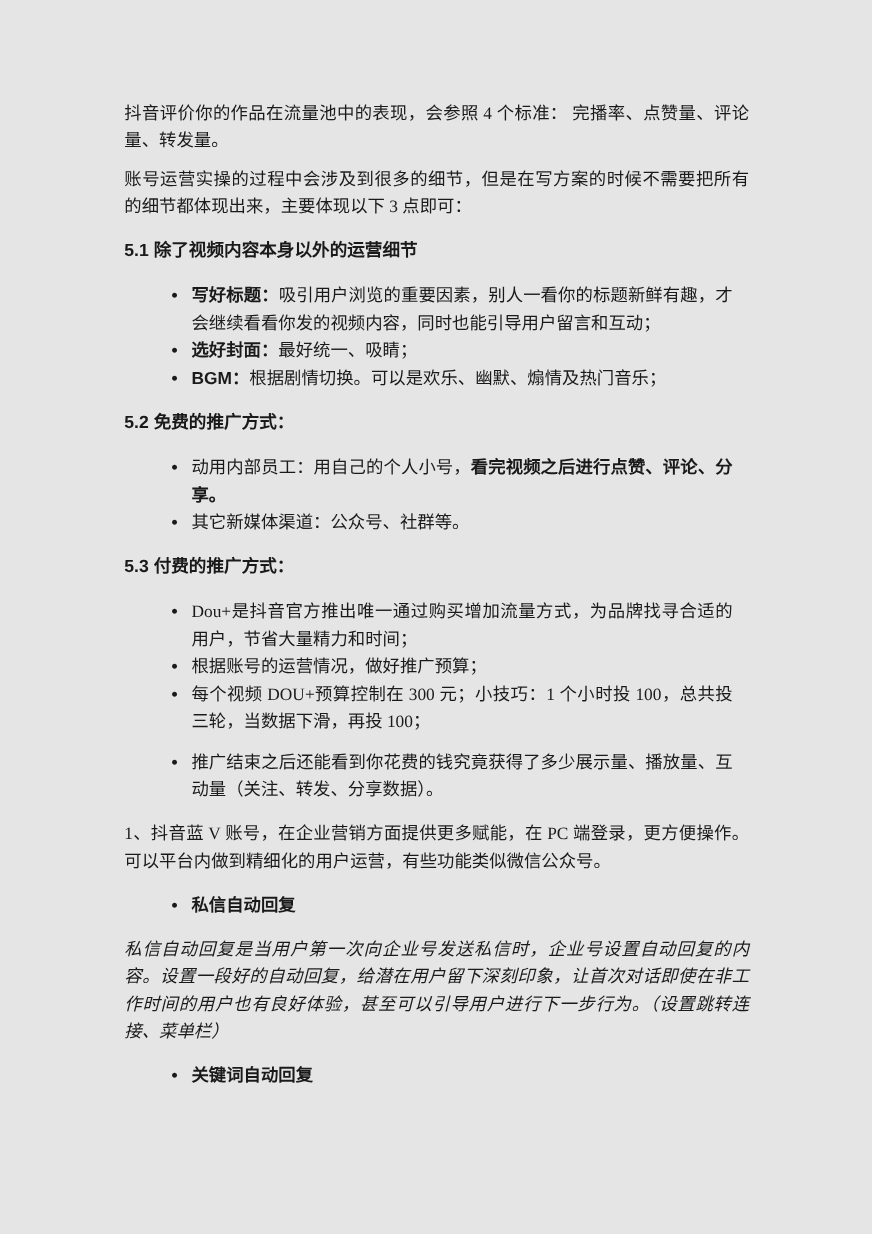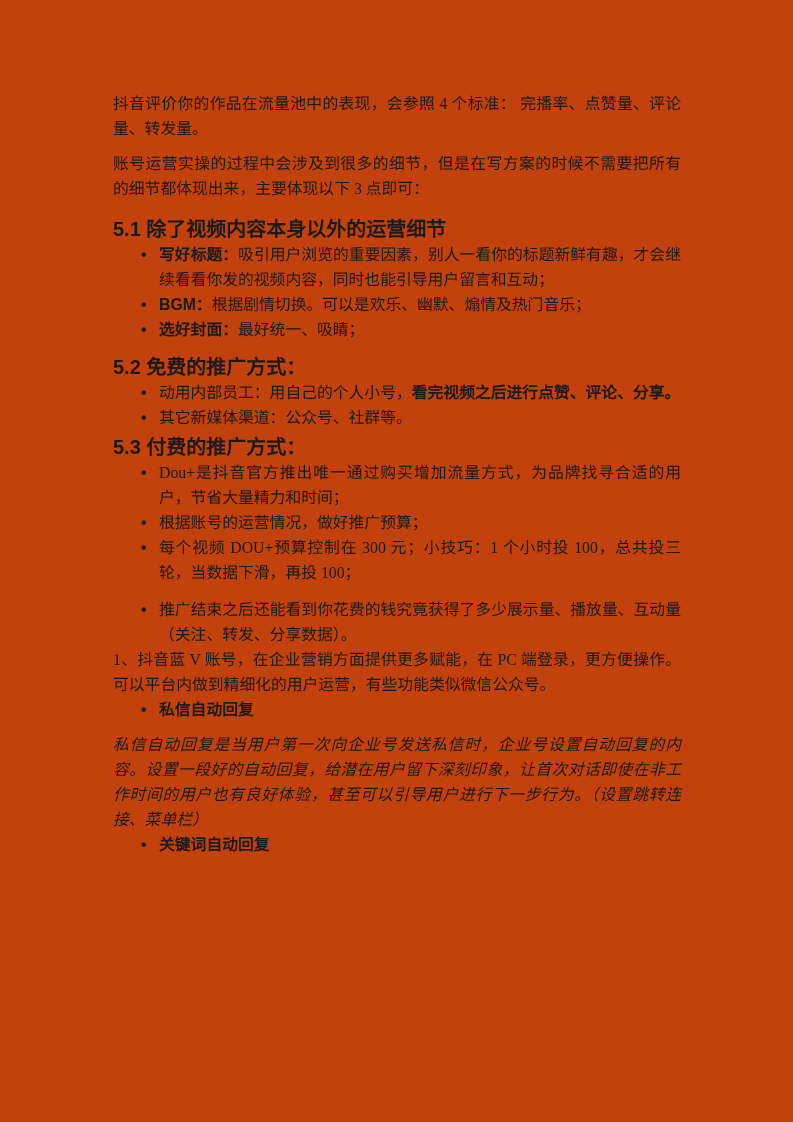--- a/index.html
+++ b/index.html
@@ -4,46 +4,46 @@
 <style>
   html, body {
     margin: 0;
     padding: 0;
     background: #ffffff;
   }
   .page {
     width: 793px;
     height: 1122px;
     box-sizing: border-box;
-    background: #c2410c;
+    background: #e5e5e5;
     padding: 91px 112px 0 113px;
     font-family: "Liberation Serif", serif;
     font-size: 15.8px;
     line-height: 25px;
     color: #1a1a1a;
     text-align: justify;
     overflow: hidden;
   }
   .para {
     margin: 0;
   }
   .sec-heading {
     margin: 0;
     font-family: "Liberation Sans", sans-serif;
     font-weight: 700;
-    font-size: 20px;
+    font-size: 16px;
     line-height: 26px;
     text-align: left;
   }
   .b {
     font-weight: 700;
     font-family: "Liberation Sans", sans-serif;
   }
   ul.bullets {
-    margin: 0;
+    margin: 15px;
     padding: 0;
     list-style: none;
   }
   ul.bullets li {
     position: relative;
     padding-left: 46px;
   }
   ul.bullets li::before {
     content: "\2022";
     position: absolute;
@@ -73,22 +73,22 @@
 <div class="page">
 
   <p class="para">抖音评价你的作品在流量池中的表现，会参照 4 个标准： 完播率、点赞量、评论量、转发量。</p>
 
   <p class="para mt-p2">账号运营实操的过程中会涉及到很多的细节，但是在写方案的时候不需要把所有的细节都体现出来，主要体现以下 3 点即可：</p>
 
   <h2 class="sec-heading mt-h51">5.1 除了视频内容本身以外的运营细节</h2>
 
   <ul class="bullets mt-ul51">
     <li><span class="b">写好标题：</span><span>吸引用户浏览的重要因素，别人一看你的标题新鲜有趣，才会继续看看你发的视频内容，同时也能引导用户留言和互动；</span></li>
+    <li><span class="b">选好封面：</span><span>最好统一、吸睛；</span></li>
     <li><span class="b">BGM：</span><span>根据剧情切换。可以是欢乐、幽默、煽情及热门音乐；</span></li>
-    <li><span class="b">选好封面：</span><span>最好统一、吸睛；</span></li>
   </ul>
 
   <h2 class="sec-heading mt-h52">5.2 免费的推广方式：</h2>
 
   <ul class="bullets mt-ul52">
     <li><span>动用内部员工：用自己的个人小号，</span><span class="b">看完视频之后进行点赞、评论、分享。</span></li>
     <li><span>其它新媒体渠道：公众号、社群等。</span><span class="b"></span></li>
   </ul>
 
   <h2 class="sec-heading mt-h53">5.3 付费的推广方式：</h2>

